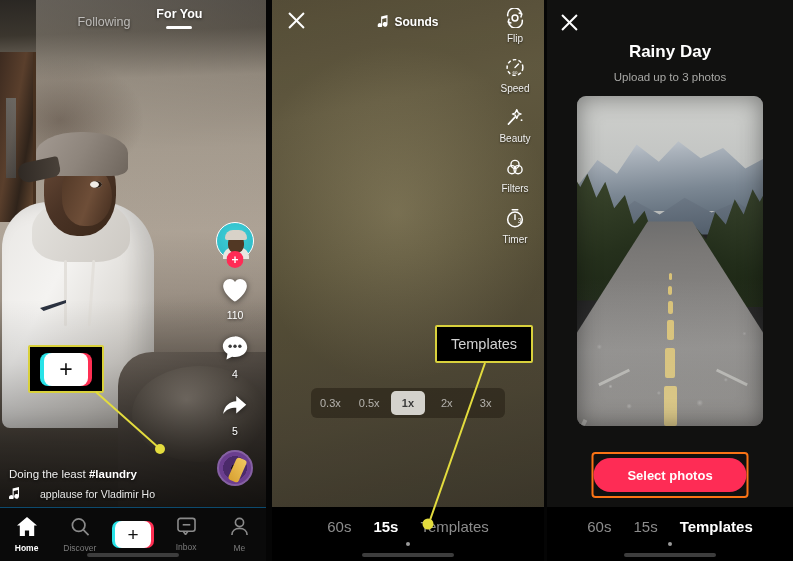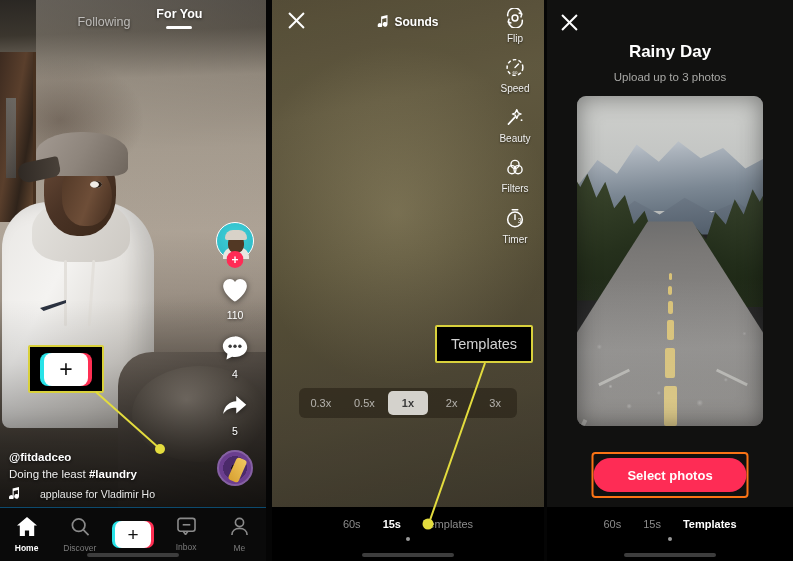--- a/index.html
+++ b/index.html
@@ -110,42 +110,42 @@
      background: radial-gradient(ellipse 180px 200px at 46% 42%, rgba(255,255,255,.05), rgba(0,0,0,.22) 85%); }
   .cam-topbar { position: absolute; top: 0; left: 0; width: 272px; height: 44px; display: flex; align-items: center; z-index: 6; }
   .cam-x { margin-left: 16px; color: #fff; }
   .cam-sounds { position: absolute; left: 50%; transform: translateX(-50%); display: flex; align-items: center; gap: 6px;
      color: #fff; font-size: 12px; font-weight: bold; text-shadow: 0 1px 3px rgba(0,0,0,.5); }
   .cam-rail { position: absolute; right: 6px; top: 8px; width: 46px; z-index: 7; text-align: center; }
   .cam-tool { margin-bottom: 13px; color: #fff; }
   .cam-tool-label { font-size: 10px; color: rgba(255,255,255,.92); margin-top: 1px; text-shadow: 0 1px 2px rgba(0,0,0,.6); }
 
   .speed-bar { position: absolute; left: 50%; transform: translateX(-50%); bottom: 143px;
-     width: 218px; height: 30px; border-radius: 6px; background: rgba(40,34,22,.62);
+     width: 194px; height: 30px; border-radius: 6px; background: rgba(40,34,22,.62);
      display: flex; align-items: center; z-index: 6; }
   .speed-opt { flex: 1; text-align: center; font-size: 11px; color: rgba(255,255,255,.62); line-height: 24px; height: 24px; border-radius: 5px; margin: 0 2px; }
   .speed-opt.active { background: rgba(235,233,228,.88); color: #3a3a3a; font-weight: bold; }
 
   .cam-bottom { position: absolute; left: 0; bottom: 54px; width: 272px; height: 88px; z-index: 6;
      display: flex; align-items: center; justify-content: space-between; padding: 0 20px; }
   .cam-side { width: 46px; text-align: center; }
   .cam-side-label { font-size: 8.5px; color: rgba(255,255,255,.88); margin-top: 3px; text-shadow: 0 1px 2px rgba(0,0,0,.6); }
   .fx-icon { width: 30px; height: 30px; border-radius: 9px; margin: 0 auto; position: relative; overflow: hidden;
      background: radial-gradient(circle at 35% 35%, #b79ae0, #7e52b8 60%, #5b3596); }
   .fx-icon::after { content:""; position: absolute; left: 16px; top: 15px; width: 9px; height: 9px; border-radius: 50%; background: #64e87c; }
   .fx-icon::before { content:""; position: absolute; left: 6px; top: 6px; width: 8px; height: 8px; border-radius: 50%; background: rgba(255,255,255,.5); }
   .up-icon { width: 28px; height: 28px; border-radius: 5px; margin: 0 auto; border: 1.5px solid rgba(255,255,255,.85);
      background: linear-gradient(150deg,#9a9186,#cfc8bd 40%,#6f6860); position: relative; overflow: hidden; }
   .up-icon::after { content:""; position: absolute; left: 6px; top: 8px; width: 11px; height: 16px; border-radius: 5px 5px 0 0; background: #cfd2d6; }
   .record-btn { width: 74px; height: 74px; border-radius: 50%; border: 3px solid rgba(232,40,80,.48);
      background: #e0234f; box-shadow: 0 0 0 2px rgba(0,0,0,.06); }
 
   .mode-bar { position: absolute; left: 0; bottom: 0; width: 272px; height: 54px; background: #000; z-index: 10; }
   .mode-row { display: flex; justify-content: center; gap: 22px; padding-top: 11px; }
-  .mode-opt { font-size: 11px; color: #8c8c8c; }
+  .mode-opt { font-size: 15px; color: #8c8c8c; }
   .mode-opt.active { color: #fff; font-weight: bold; }
   .mode-dot { width: 4px; height: 4px; border-radius: 50%; background: #9a9a9a; margin: 7px auto 0; }
 
   
   .panel3 { position: absolute; left: 547px; top: 0; width: 246px; height: 561px; background: #111110; overflow: hidden; }
   .tpl-x { position: absolute; left: 14px; top: 14px; color: #fff; }
   .tpl-title { text-align: center; margin-top: 42px; font-size: 17px; color: #fff; font-weight: bold; }
   .tpl-sub { text-align: center; margin-top: 9px; font-size: 11.5px; color: #a8a8a5; }
   .tpl-frame { position: absolute; left: 50%; transform: translateX(-50%); top: 96px; width: 186px; height: 330px;
      border-radius: 9px; overflow: hidden; background: #222; }
@@ -265,21 +265,20 @@
           <svg width="30" height="26" viewBox="0 0 24 20">
               <path fill="#fff" d="M13 2v4.2C7.5 6.6 3.6 9.6 2.5 16.4c2.4-3.5 5.6-5 10.5-5V16l8-7-8-7z"></path>
             </svg>
         </div>
         <div class="rail-count">5</div>
       </div>
       <div class="rail-disc"></div>
     </div>
 
     <div class="feed-caption">
-      <div class="fc-user">@fitdadceo</div>
       <div class="fc-text"><span>Doing the least </span><b>#laundry</b></div>
       <div class="fc-music">
         <span>
           <svg width="11" height="12" viewBox="0 0 11 12">
               <path fill="#fff" d="M10 0L3.6 1.6v6.9a2.4 2.4 0 1 0 1.1 2V4l4.2-1v4.3a2.4 2.4 0 1 0 1.1 2V0z"></path>
             </svg>
         </span>
         <span>applause for Vladimir Ho</span>
       </div>
     </div>

